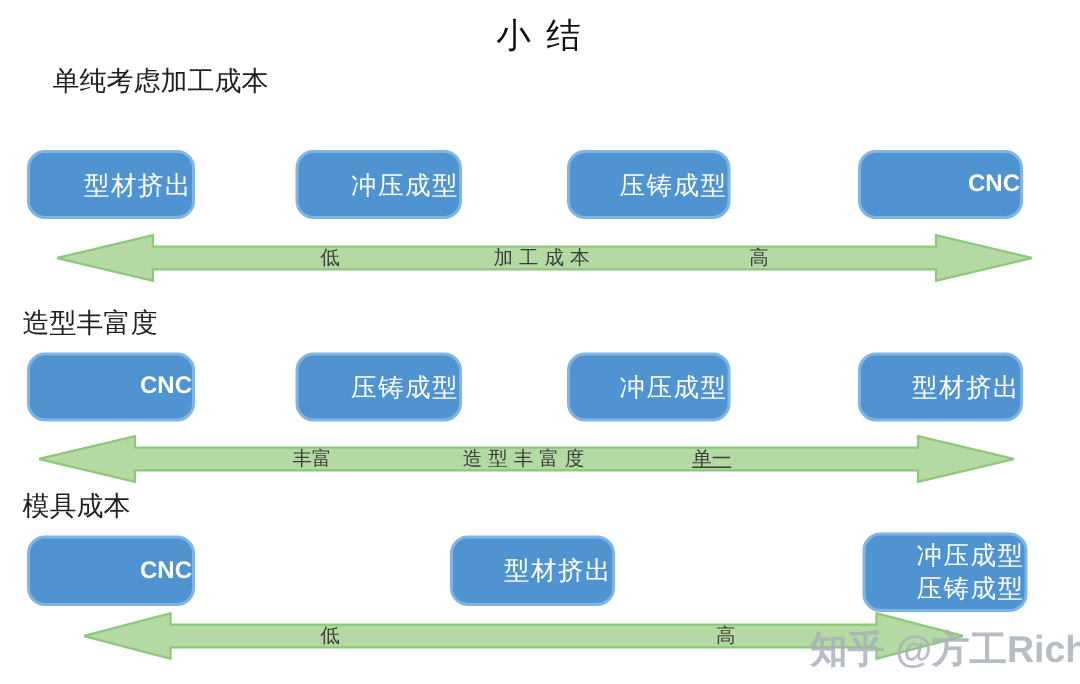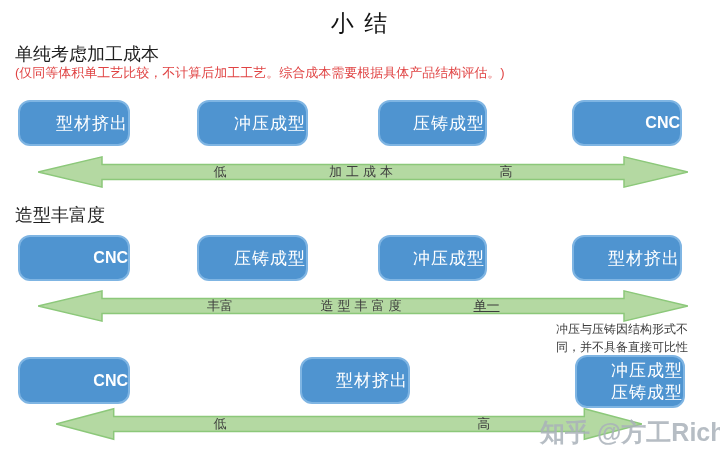--- a/index.html
+++ b/index.html
@@ -14,21 +14,21 @@
     position:absolute;left:0;top:8px;width:100%;
     text-align:center;
     font-size:23px;font-weight:normal;color:#111;
     letter-spacing:2px;
   }
   .heading{
     position:absolute;left:15px;
     font-size:18px;color:#1f1f1f;
     white-space:nowrap;
   }
-  .h1{top:42px;}
+  .h1{top:42px;margin-left:20px;}
   .h2{top:203px;}
   .h3{top:325px;}
   .rednote{
     position:absolute;left:15px;top:64px;
     font-size:13px;color:var(--note-red,#e04343);
     white-space:nowrap;
   }
   .sidenote{
     position:absolute;left:556px;top:320px;width:152px;
     font-size:12px;line-height:1.5;color:#3c3c3c;
@@ -53,21 +53,21 @@
   .r3{top:357px;height:47px;}
   .c1{left:18px;width:112px;}
   .c2{left:197px;width:111px;}
   .c3{left:378px;width:109px;}
   .c4{left:572px;width:110px;}
   .b31{left:18px;width:112px;}
   .b32{left:300px;width:110px;}
   .b33{left:575px;width:110px;top:355px;height:53px;line-height:1.25;}
   .arrow{position:absolute;height:36px;z-index:1;}
   .a1{left:38px;top:154px;width:650px;}
-  .a2{left:38px;top:288px;width:650px;}
+  .a2{left:26px;top:288px;width:650px;}
   .a3{left:56px;top:406px;width:586px;}
   .arrow svg{position:absolute;left:0;top:0;width:100%;height:100%;}
   .arrow .al{
     position:absolute;top:50%;transform:translate(-50%,-50%);
     font-family:"Liberation Serif",serif;
     font-size:13px;color:#3d3d3d;white-space:nowrap;
   }
   .al.left{left:28%;}
   .al.center{left:50%;letter-spacing:4px;text-align:center;}
   .al.right{left:72%;}
@@ -82,21 +82,20 @@
   }
 </style>
 </head>
 <body>
 
 <div class="slide">
 
   <div class="title">小 结</div>
 
   <div class="heading h1">单纯考虑加工成本</div>
-  <div class="rednote">(仅同等体积单工艺比较，不计算后加工工艺。综合成本需要根据具体产品结构评估。)</div>
 
   <div class="box r1 c1">
       <span>型材挤出</span>
     </div>
   <div class="box r1 c2">
       <span>冲压成型</span>
     </div>
   <div class="box r1 c3">
       <span>压铸成型</span>
     </div>
@@ -130,21 +129,21 @@
 
   <div class="arrow a2">
     <svg viewBox="0 0 650 38" preserveAspectRatio="none">
       <polygon points="0,19 64,3 64,11 586,11 586,3 650,19 586,35 586,27 64,27 64,35" style="fill:var(--arrow-fill,#b4d9a2);stroke:var(--arrow-border,#8cc87a);stroke-width:1.5" vector-effect="non-scaling-stroke"></polygon>
     </svg>
     <span class="al left">丰富</span>
     <span class="al center">造型丰富度</span>
     <span class="al right">单一</span>
   </div>
 
-  <div class="sidenote">冲压与压铸因结构形式不同，并不具备直接可比性</div>
+  <div class="heading h3">模具成本</div>
 
   <div class="box latin r3 b31">
       <span>CNC</span>
     </div>
   <div class="box r3 b32">
       <span>型材挤出</span>
     </div>
   <div class="box r3 b33">
     <span>冲压成型</span>
     <span>压铸成型</span>

